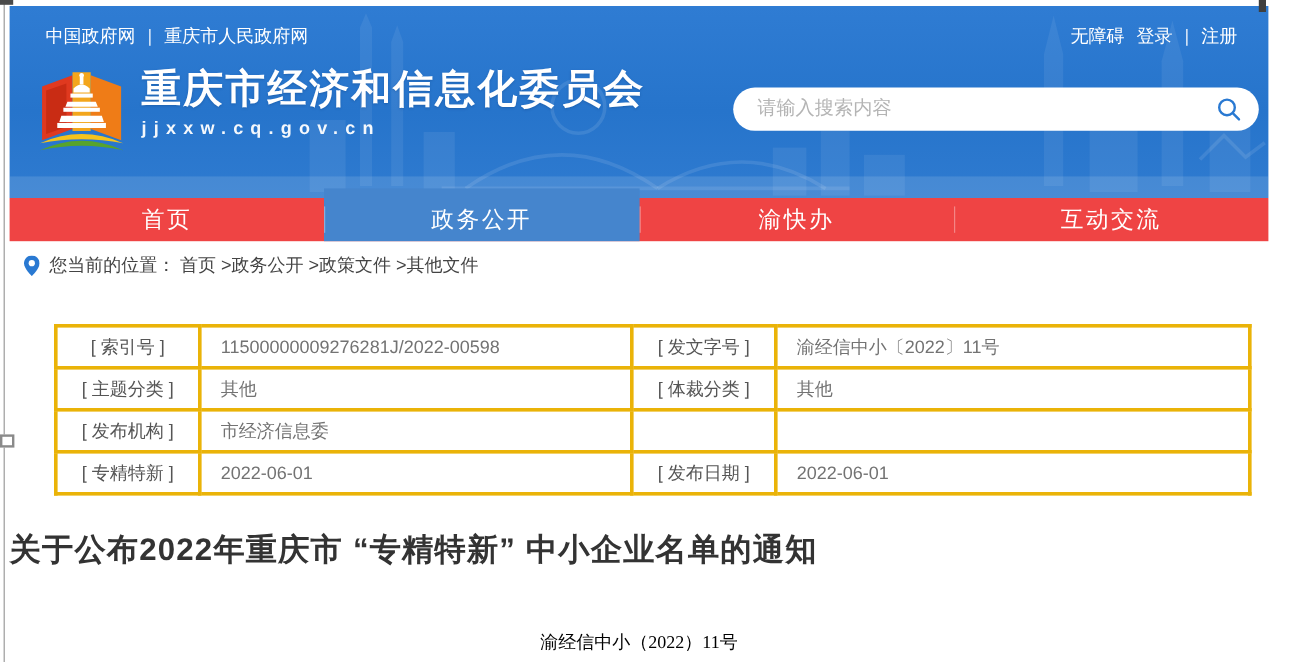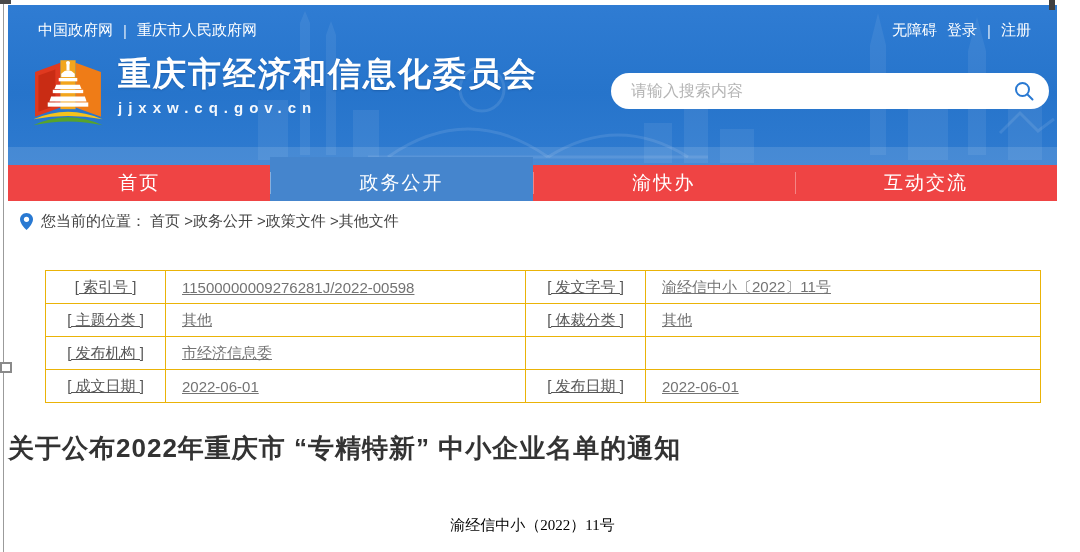--- a/index.html
+++ b/index.html
@@ -58,21 +58,21 @@
   
   .breadcrumb{height:40px;display:flex;align-items:center;padding-left:12px;font-size:15px;color:#444;}
   .crumb-prefix{margin-left:8px;}
   .crumb-path{margin-left:4px;color:#444;cursor:pointer;}
 
   
   .meta-table{
     margin:29px 0 0 37px;width:995px;border-collapse:collapse;
     font-size:15px;color:#555;table-layout:fixed;
   }
-  .meta-table td{border:1px solid #eab308;height:32px;padding:0;text-decoration:underline;}
+  .meta-table td{border:3px solid #eab308;height:32px;padding:0;}
   .meta-table td.lbl{text-align:center;color:#555;}
   .meta-table td.val{padding-left:16px;color:#737373;}
 
   
   .article-title{
     margin-top:25px;text-align:left;font-size:26px;font-weight:bold;
     color:#333;letter-spacing:1px;line-height:40px;
   }
   .doc-number{
     margin-top:48px;text-align:center;font-size:15px;color:#000000;
@@ -209,21 +209,21 @@
         <td class="lbl">[ 体裁分类 ]</td>
         <td class="val">其他</td>
       </tr>
       <tr>
         <td class="lbl">[ 发布机构 ]</td>
         <td class="val">市经济信息委</td>
         <td class="lbl"></td>
         <td class="val"></td>
       </tr>
       <tr>
-        <td class="lbl">[ 成文日期 ]</td>
+        <td class="lbl">[ 专精特新 ]</td>
         <td class="val">2022-06-01</td>
         <td class="lbl">[ 发布日期 ]</td>
         <td class="val">2022-06-01</td>
       </tr>
     </tbody>
   </table>
 
   <div class="article-title">关于公布2022年重庆市 “专精特新” 中小企业名单的通知</div>
   <div class="doc-number">渝经信中小（2022）11号</div>
 

